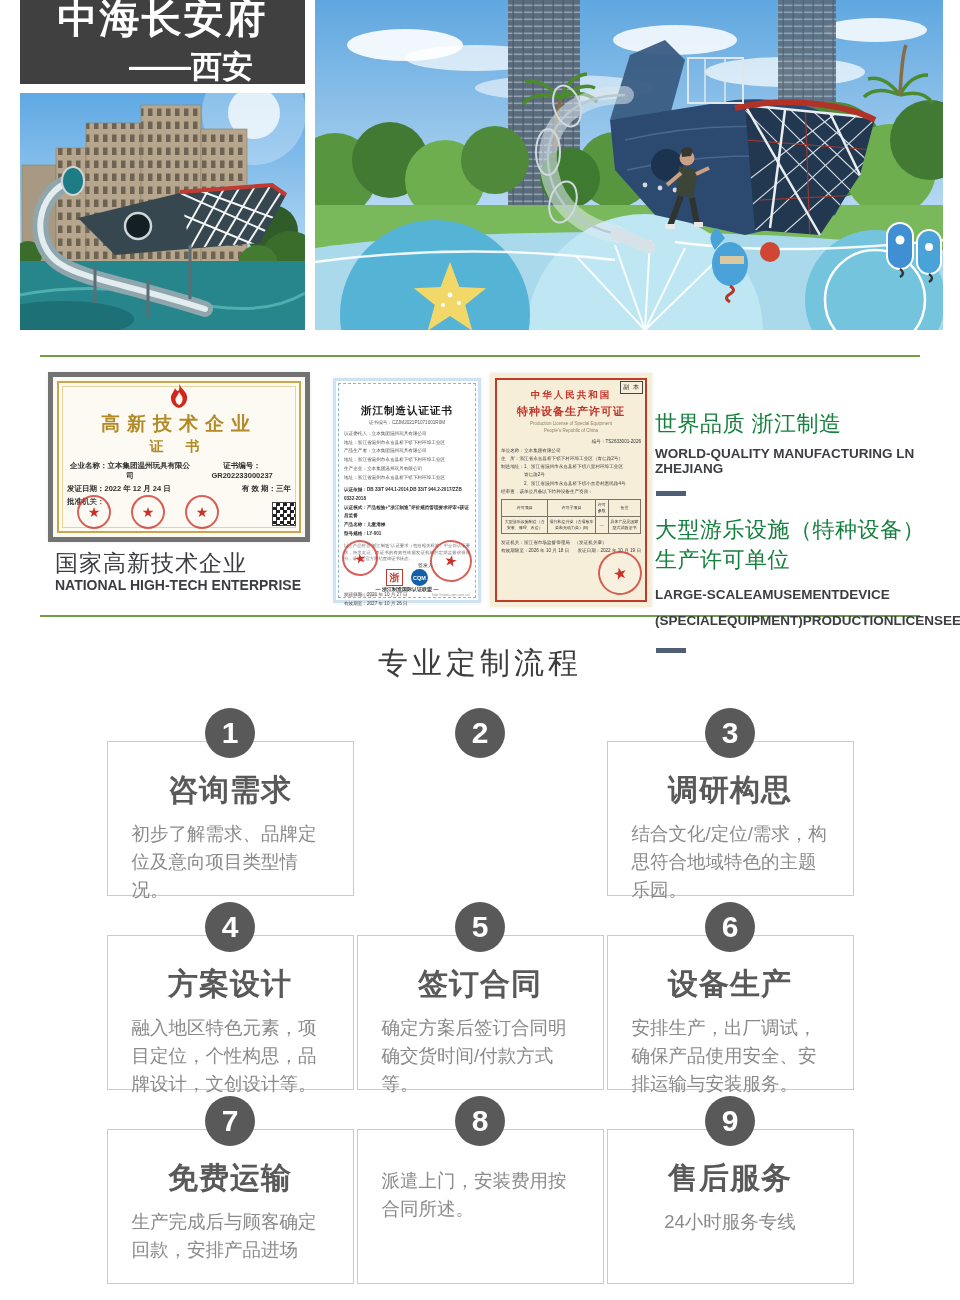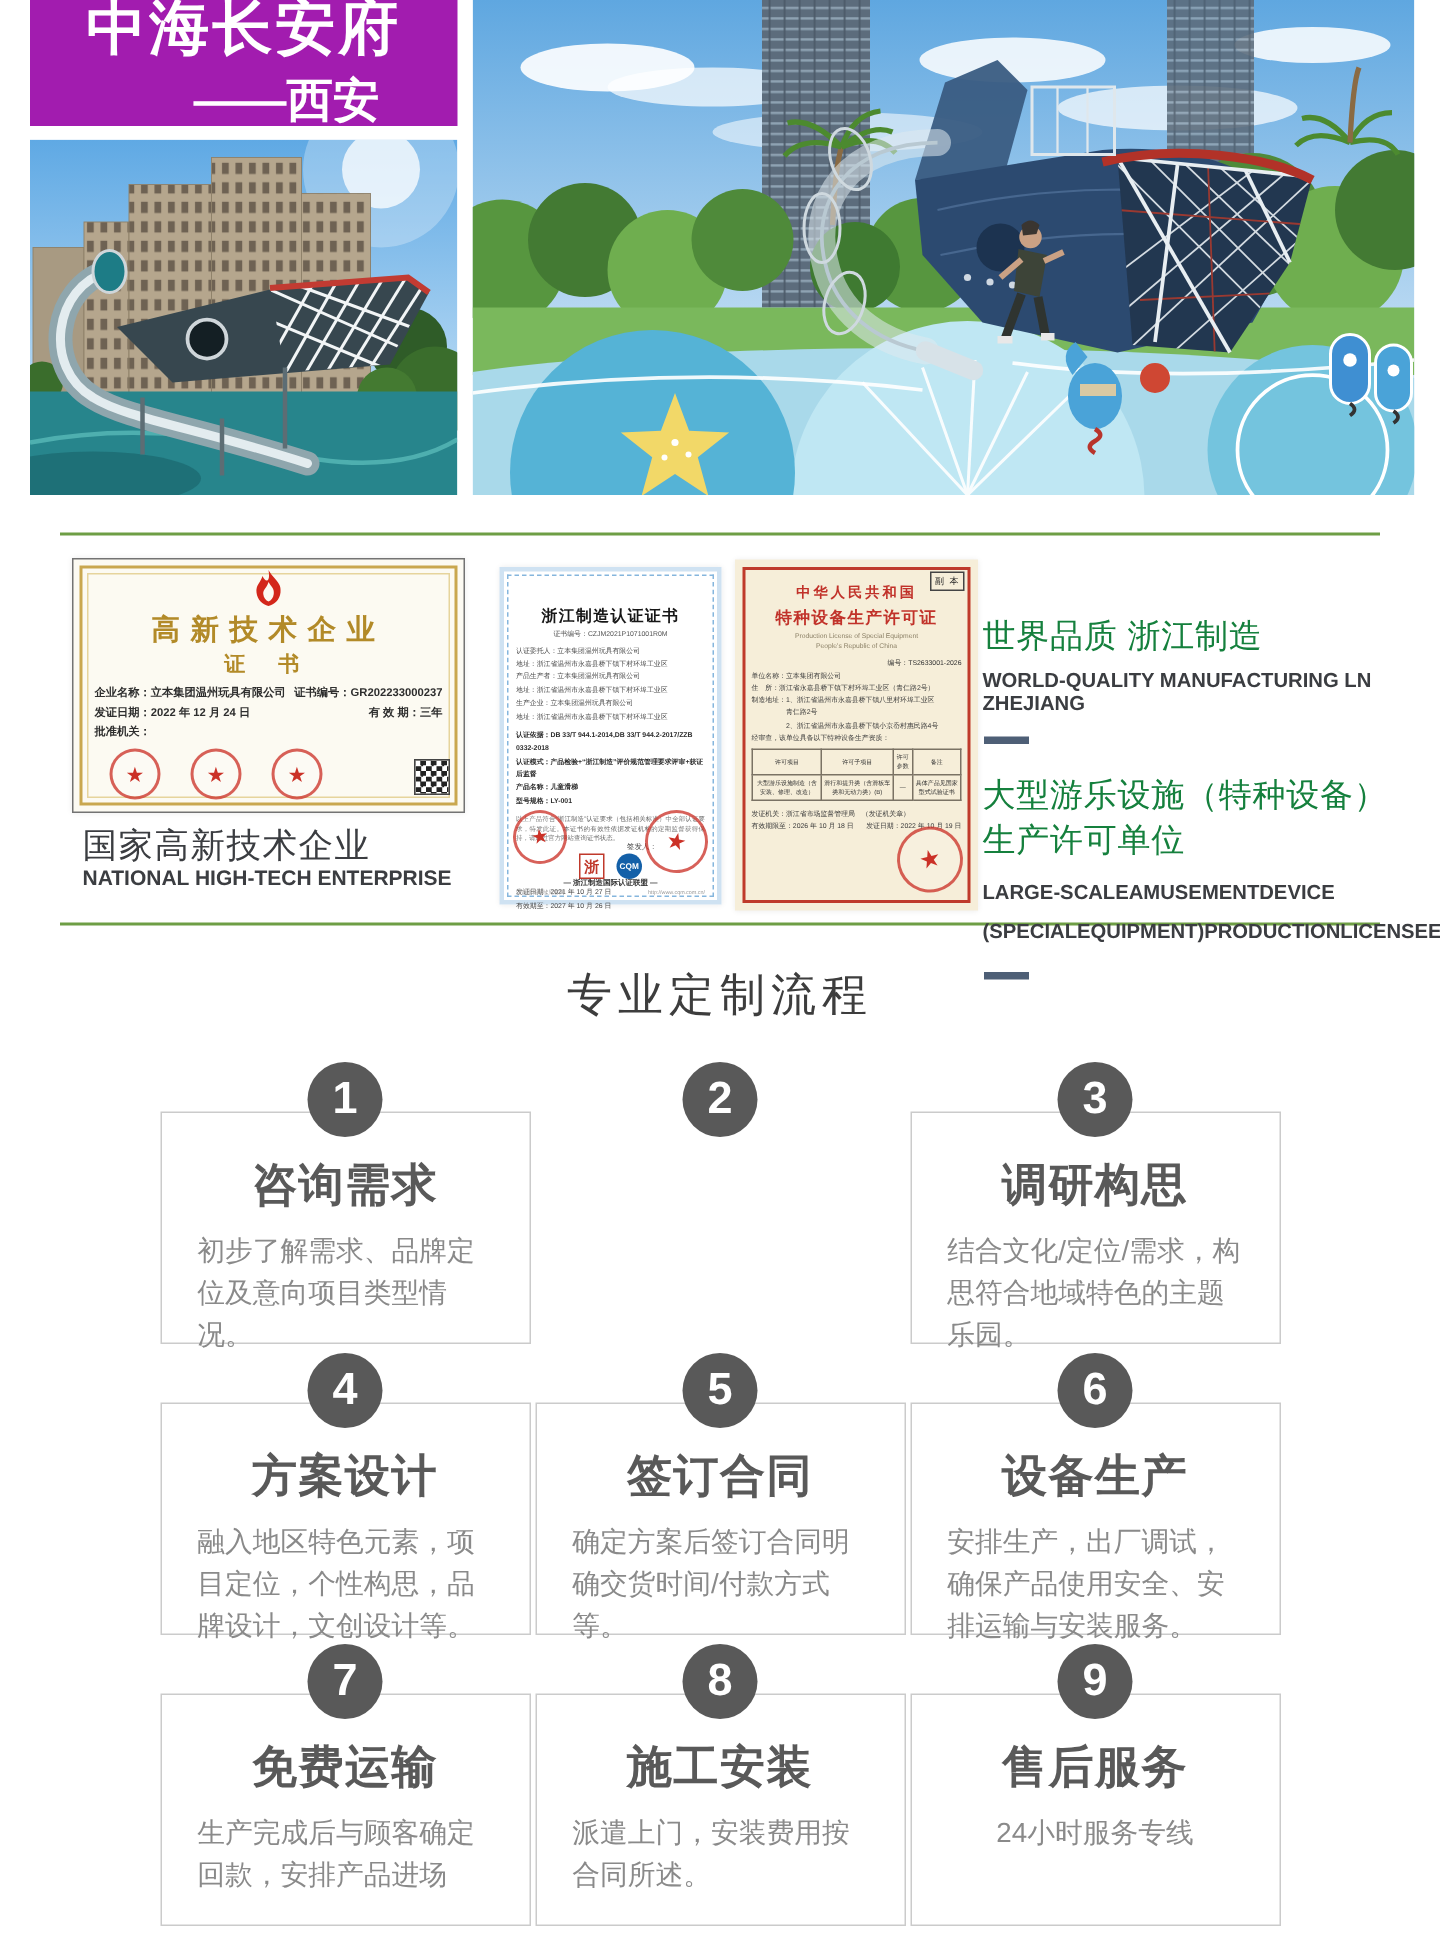--- a/index.html
+++ b/index.html
@@ -2,34 +2,34 @@
 <html><head>
 <meta charset="utf-8">
 <style>
   html,body { margin:0; padding:0; background:#fff; }
   * { box-sizing:border-box; }
   .page {
     position:relative; width:960px; height:1300px; margin:0 auto; background:#fff;
     font-family:"Liberation Sans","DejaVu Sans",sans-serif; color:#3c3e42; overflow:hidden;
   }
   
-  .hero-block { position:absolute; left:20px; top:0; width:285px; height:84px; background:#a21caf; color:#fff; overflow:hidden; }
+  .hero-block { position:absolute; left:20px; top:0; width:285px; height:84px; background:#404040; color:#fff; overflow:hidden; }
   .hero-title { font-size:40px; font-weight:bold; text-align:center; margin-top:-9px; letter-spacing:2px; white-space:nowrap; }
   .hero-subtitle { font-size:31px; font-weight:bold; text-align:right; padding-right:52px; margin-top:0; white-space:nowrap; }
   .photo { position:absolute; overflow:hidden; }
   .photo svg { display:block; width:100%; height:100%; }
   .photo-left { left:20px; top:93px; width:285px; height:237px; }
   .photo-right { left:315px; top:0; width:628px; height:330px; }
   
   .rule { position:absolute; left:40px; width:880px; height:2px; background:#6e9e45; }
   .rule-top { top:355px; }
   .rule-bottom { top:615px; }
   
   .cert { position:absolute; box-shadow:0 0 4px rgba(0,0,0,.08); }
-  .cert1 { left:48px; top:372px; width:262px; height:170px; background:#fcfaf2; border:1px solid #737373; }
+  .cert1 { left:48px; top:372px; width:262px; height:170px; background:#fcfaf2; border:5px solid #737373; }
   .cert1:before { content:""; position:absolute; inset:4px; border:2px solid #c9a74f; pointer-events:none; }
   .cert1:after  { content:""; position:absolute; inset:9px; border:1px solid #e6d49c; pointer-events:none; }
   .c1-inner { position:relative; z-index:1; height:100%; padding-top:7px; }
   .c1-flame { display:block; margin:0 auto; }
   .c1-t1 { text-align:center; font-size:19px; font-weight:bold; color:#b28a28; letter-spacing:7px; margin-top:1px; }
   .c1-t2 { text-align:center; font-size:14px; font-weight:bold; color:#b28a28; letter-spacing:9px; margin-top:1px; }
   .c1-fields { margin:5px 14px 0; font-size:7.5px; font-weight:bold; color:#2e2e2e;text-align:center; }
   .c1-row { display:flex; justify-content:space-between; margin-top:3px; }
   .c1-seals { position:absolute; left:24px; bottom:8px; display:flex; gap:20px; }
   .seal { border-radius:50%; border:2px solid rgba(201,44,35,.75); color:#cb3127; display:flex; align-items:center; justify-content:center; background:rgba(255,255,255,.15); }
@@ -499,21 +499,20 @@
       <div class="step">
         <div class="step-num">7</div>
         <div class="step-box">
           <div class="step-title">免费运输</div>
           <div class="step-desc">生产完成后与顾客确定回款，安排产品进场</div>
         </div>
       </div>
       <div class="step">
         <div class="step-num">8</div>
         <div class="step-box">
-          <div class="step-title">施工安装</div>
           <div class="step-desc">派遣上门，安装费用按合同所述。</div>
         </div>
       </div>
       <div class="step">
         <div class="step-num">9</div>
         <div class="step-box">
           <div class="step-title">售后服务</div>
           <div class="step-desc center">24小时服务专线</div>
         </div>
       </div>

